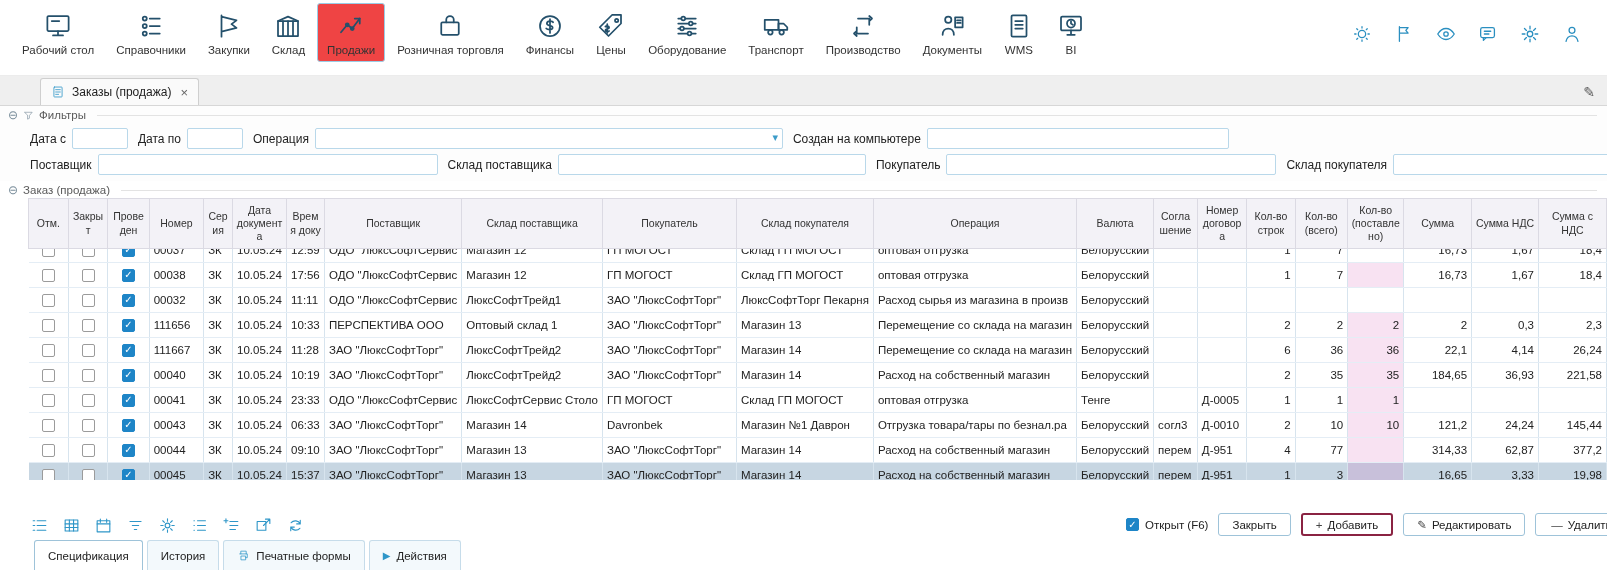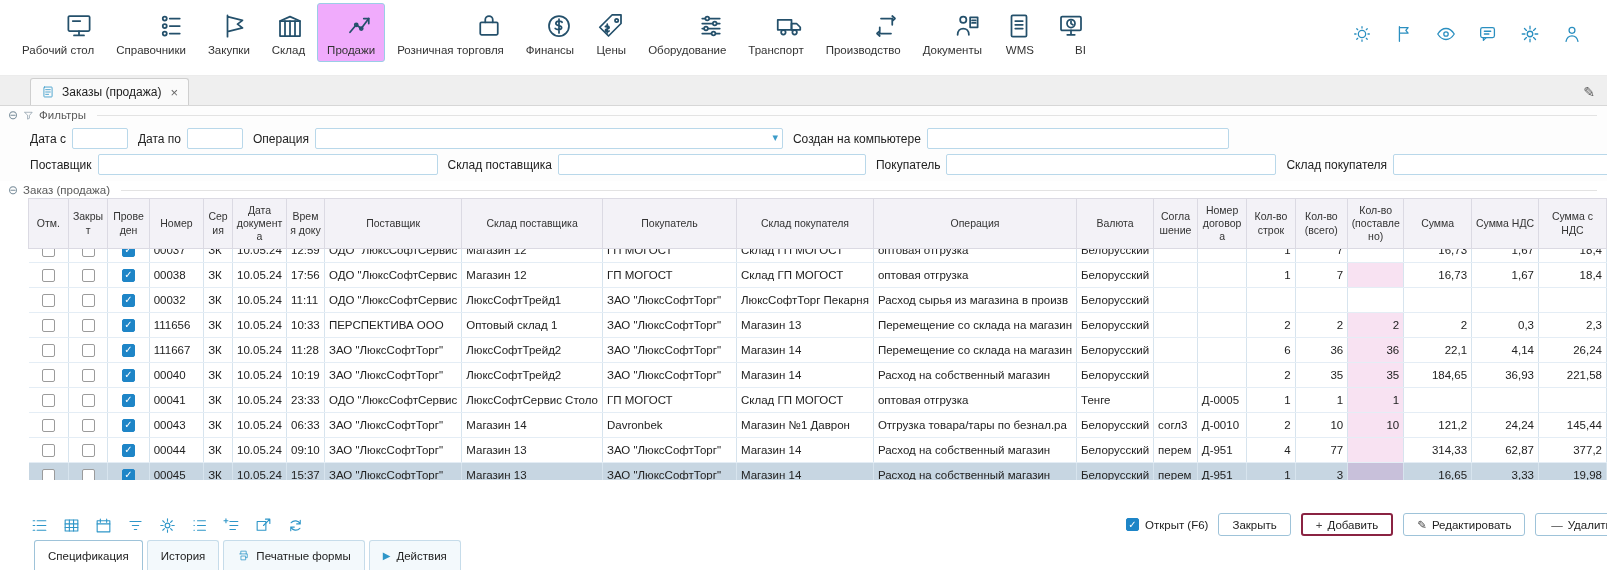--- a/index.html
+++ b/index.html
@@ -3,31 +3,31 @@
 <meta charset="utf-8">
 <style>
 *{box-sizing:border-box;margin:0;padding:0}
 html,body{width:1607px;height:570px;overflow:hidden;background:#fff;
   font-family:"Liberation Sans",sans-serif;font-size:12px;color:#222}
 button,input{font-family:Liberation Sans, sans-serif}
 
 
 .ribbon{height:76px;display:flex;align-items:flex-start;padding:3px 14px 0 12px;background:#fff;border-bottom:1px solid #ececec}
 .ribbon-items{display:flex;align-items:flex-start}
-.ritem{display:flex;flex-direction:column;align-items:flex-end;gap:3px;padding:7px 9px 5px;margin-right:2px;border:1px solid transparent;border-radius:3px;cursor:pointer}
-.ritem.active{background:#f0abfc;border-color:#9bcde6}
+.ritem{display:flex;flex-direction:column;align-items:center;gap:3px;padding:7px 9px 5px;margin-right:2px;border:1px solid transparent;border-radius:3px;cursor:pointer}
+.ritem.active{background:#ef4444;border-color:#9bcde6}
 .ricon{width:30px;height:30px;color:#24506b;display:block}
 .ricon svg{width:30px;height:30px;display:block}
 .rlabel{font-size:11.5px;color:#333;white-space:nowrap}
 .ribbon-right{margin-left:auto;display:flex;gap:20px;align-items:center;padding-top:20px;padding-right:10px;color:#2a8fc0}
 .raction{width:22px;height:22px;cursor:pointer;color:#2a8fc0}
 .raction svg{width:22px;height:22px;display:block}
 
 
-.tabbar{height:30px;background:#efefef;border-bottom:1px solid #d7d7d7;display:flex;align-items:flex-end;padding-left:30px;position:relative}
+.tabbar{height:30px;background:#efefef;border-bottom:1px solid #d7d7d7;display:flex;align-items:flex-end;padding-left:40px;position:relative}
 .tab{height:27px;background:#fafafa;border:1px solid #cfcfcf;border-bottom:none;border-radius:3px 3px 0 0;display:flex;align-items:center;gap:7px;padding:0 10px;font-size:12px;cursor:pointer}
 .tabicon{width:14px;height:14px;color:#2e96c8}
 .tabicon svg{width:14px;height:14px;display:block}
 .tabclose{color:#666;font-size:13px;cursor:pointer;margin-left:2px}
 .tabbar-pencil{position:absolute;right:12px;bottom:5px;font-size:14px;color:#555;cursor:pointer}
 
 
 .group-head{display:flex;align-items:center;gap:5px;font-size:11.5px;color:#555;padding:3px 10px 2px 8px}
 .gh-collapse{color:#7b8f9c;font-size:12px;line-height:1;cursor:pointer}
 .gh-funnel{width:11px;height:11px;color:#7b8f9c}

